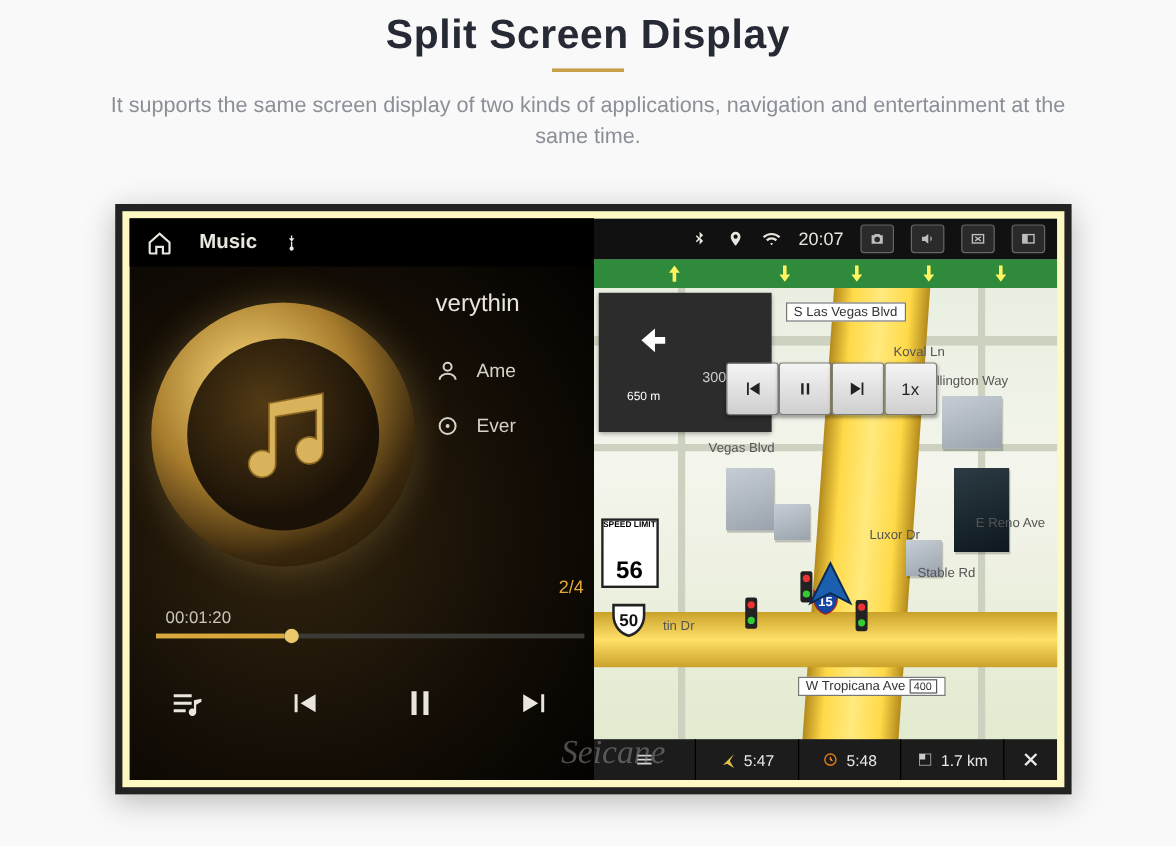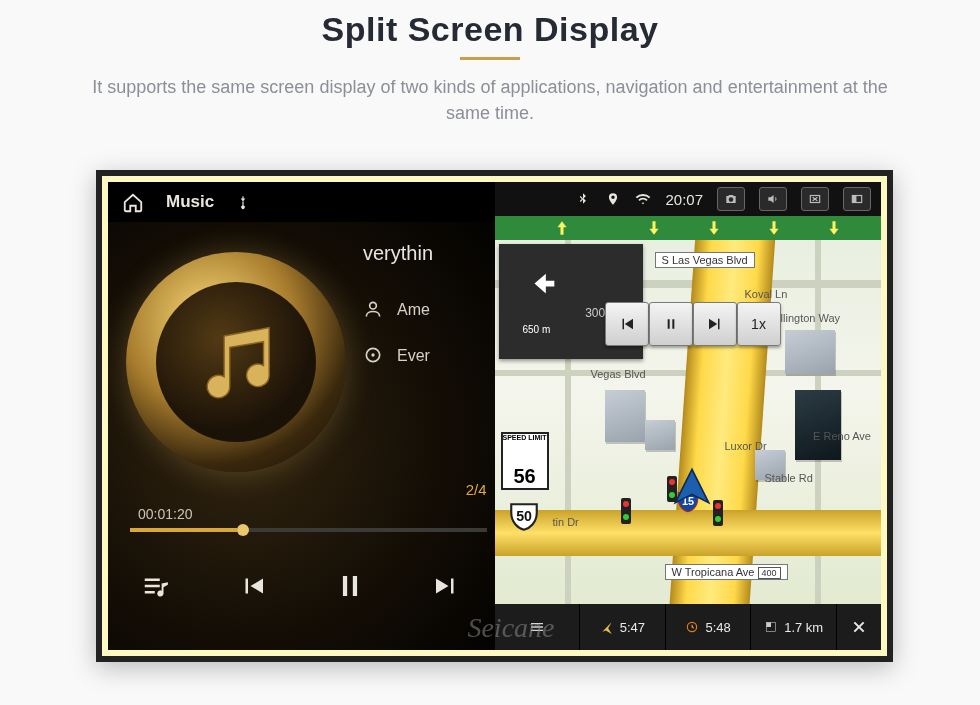--- a/index.html
+++ b/index.html
@@ -63,21 +63,21 @@
 .map-btn svg{fill:#222}
 
 .speed{position:absolute;left:6px;top:250px;width:44px;height:54px;background:#fff;border:2px solid #222;display:flex;flex-direction:column;align-items:center;justify-content:space-between;font-weight:700;z-index:20}
 .speed .sl{font-size:7px;line-height:7px}
 .speed .sv{font-size:20px}
 .shield{position:absolute;left:12px;top:318px;width:34px;height:36px;z-index:20}
 
 .posarrow{position:absolute;left:46%;bottom:110px;width:40px;height:40px;z-index:22}
 .posarrow svg{fill:#1b5fae;stroke:#0b2a55;stroke-width:1}
 
-.navbar{position:absolute;left:0;right:0;bottom:0;height:46px;background:#1c1c1c;color:#e8e8e8;display:flex;align-items:flex-end;font-size:13px;z-index:40}
+.navbar{position:absolute;left:0;right:0;bottom:0;height:34px;background:#1c1c1c;color:#e8e8e8;display:flex;align-items:flex-end;font-size:13px;z-index:40}
 .navbar .cell{flex:1;display:flex;align-items:center;justify-content:center;gap:6px;border-right:1px solid #000;height:100%}
 .navbar .cell:last-child{border-right:none;flex:0 0 44px}
 .navbar svg{fill:#d6d6d6}
 .traffic{position:absolute;width:10px;height:26px;background:#222;border-radius:2px;z-index:18}
 .traffic:before,.traffic:after{content:"";position:absolute;left:2px;width:6px;height:6px;border-radius:50%}
 .traffic:before{top:3px;background:#e33}
 .traffic:after{top:16px;background:#3c3}
 </style>
 </head>
 <body>

